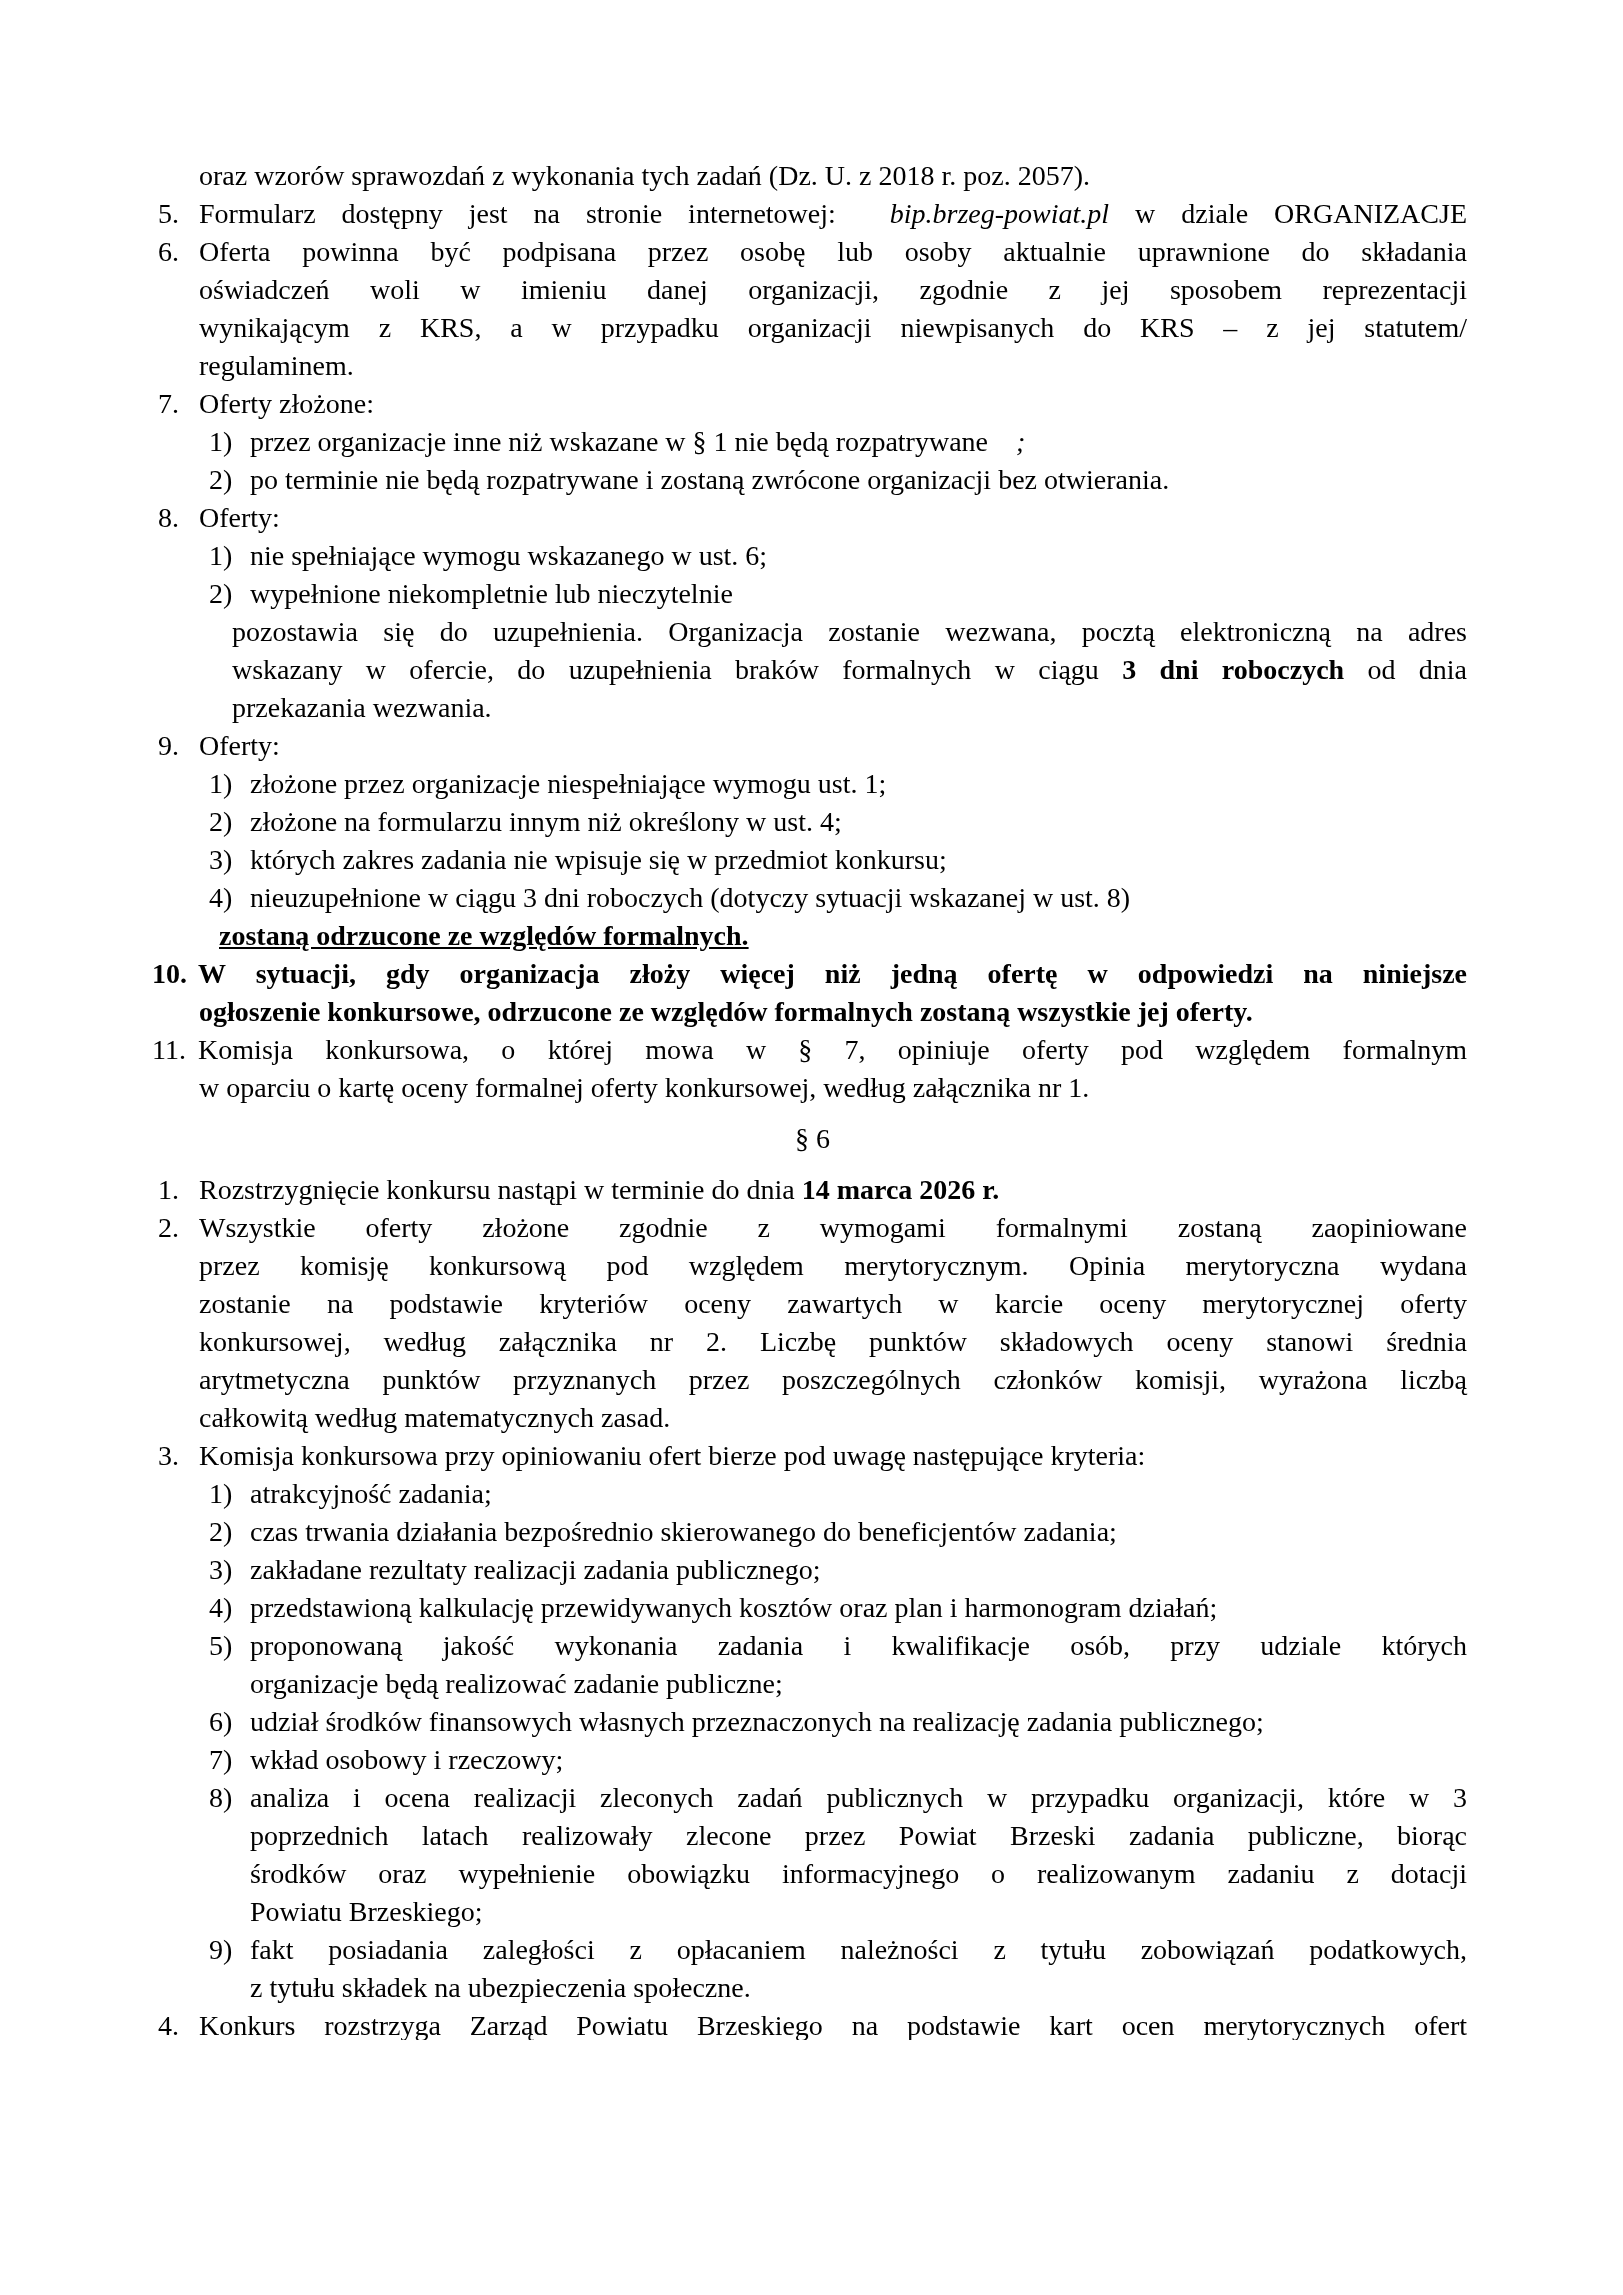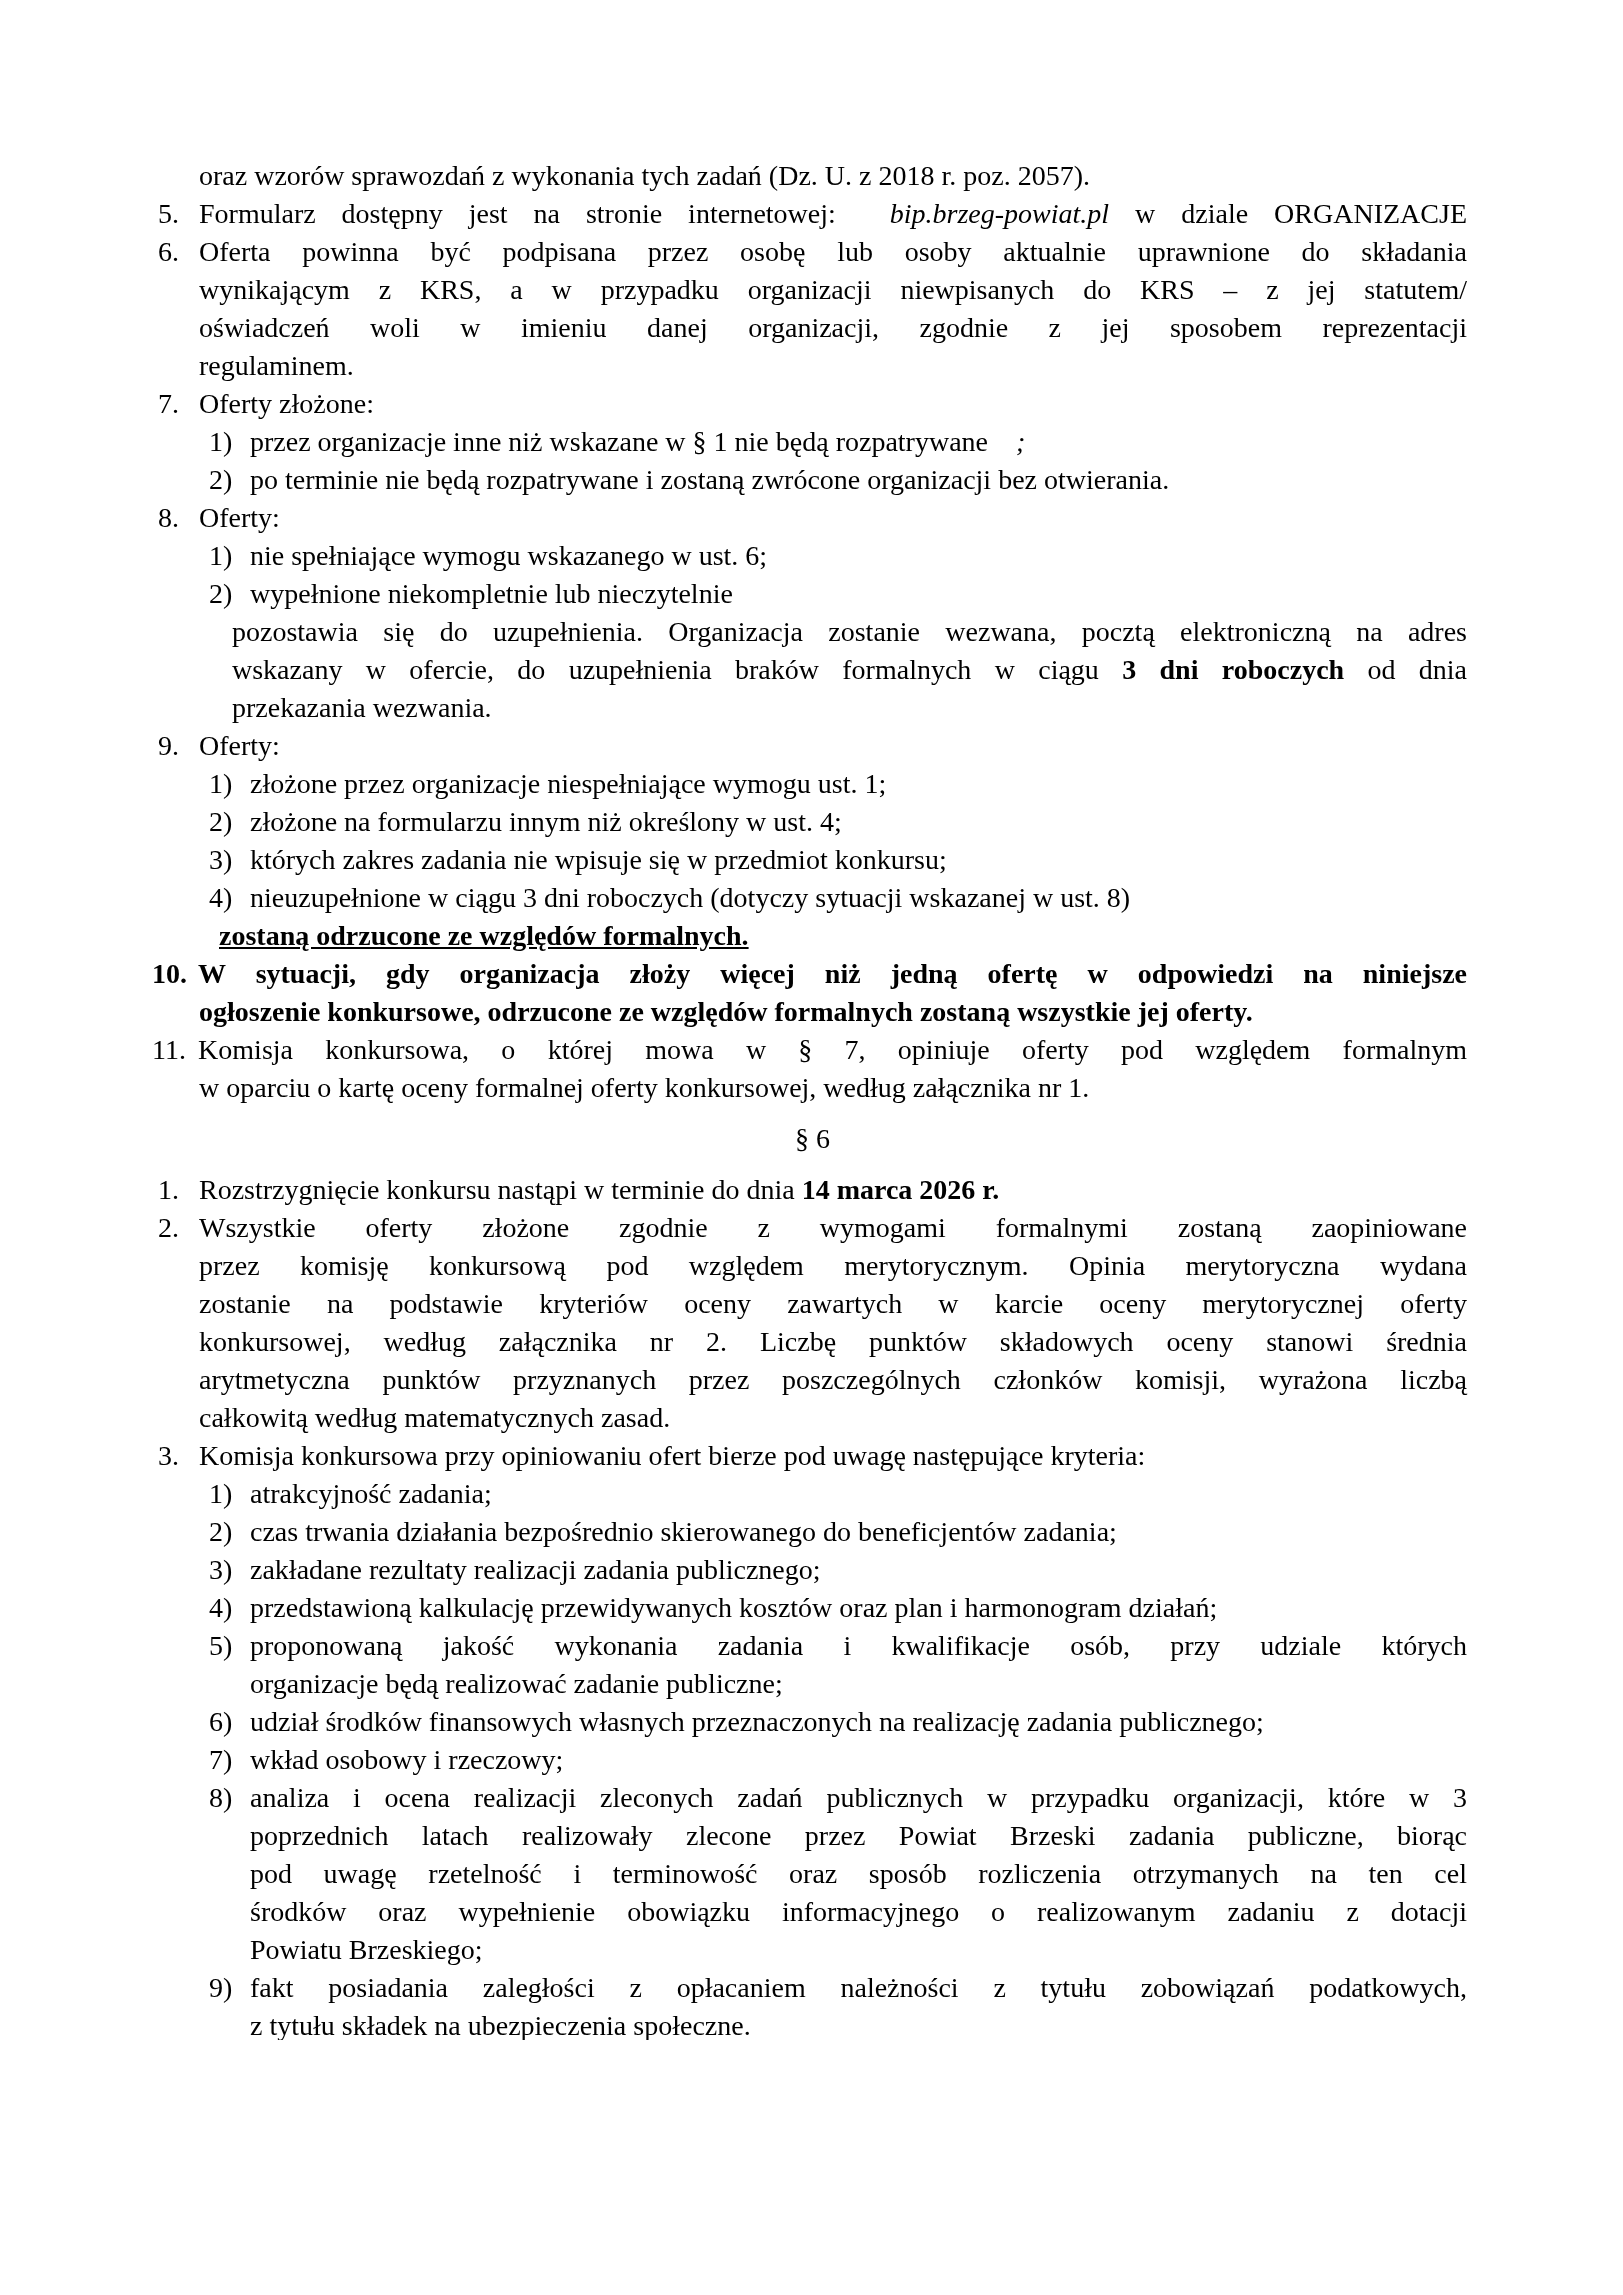--- a/index.html
+++ b/index.html
@@ -69,24 +69,24 @@
         </div>
         <div class="line st-item al-j">
           <span class="num">5.</span>
           <div class="txt"><span>Formularz dostępny jest na stronie internetowej: </span><span class="i">bip.brzeg-powiat.pl</span><span> w dziale ORGANIZACJE</span></div>
         </div>
         <div class="line st-item al-j">
           <span class="num">6.</span>
           <div class="txt"><span>Oferta powinna być podpisana przez osobę lub osoby aktualnie uprawnione do składania</span></div>
         </div>
         <div class="line st-contMain al-j">
+          <div class="txt"><span>oświadczeń woli w imieniu danej organizacji, zgodnie z jej sposobem reprezentacji</span></div>
+        </div>
+        <div class="line st-contMain al-j">
           <div class="txt"><span>wynikającym z KRS, a w przypadku organizacji niewpisanych do&nbsp;KRS – z jej statutem/</span></div>
-        </div>
-        <div class="line st-contMain al-j">
-          <div class="txt"><span>oświadczeń woli w imieniu danej organizacji, zgodnie z jej sposobem reprezentacji</span></div>
         </div>
         <div class="line st-contMain al-l">
           <div class="txt"><span>regulaminem.</span></div>
         </div>
         <div class="line st-item al-l">
           <span class="num">7.</span>
           <div class="txt"><span>Oferty złożone:</span></div>
         </div>
         <div class="line st-sub al-l">
           <span class="num">1)</span>
@@ -214,23 +214,20 @@
         <div class="line st-sub al-l">
           <span class="num">7)</span>
           <div class="txt"><span>wkład osobowy i rzeczowy;</span></div>
         </div>
         <div class="line st-sub al-j">
           <span class="num">8)</span>
           <div class="txt"><span>analiza i ocena realizacji zleconych zadań publicznych w przypadku organizacji, które w 3</span></div>
         </div>
         <div class="line st-contSub al-j">
           <div class="txt"><span>poprzednich latach realizowały zlecone przez Powiat Brzeski zadania publiczne, biorąc</span></div>
-        </div>
-        <div class="line st-contSub al-j">
-          <div class="txt"><span>pod&nbsp;uwagę rzetelność i terminowość oraz sposób rozliczenia otrzymanych na ten cel</span></div>
         </div>
         <div class="line st-contSub al-j">
           <div class="txt"><span>środków oraz wypełnienie obowiązku informacyjnego o realizowanym zadaniu z dotacji</span></div>
         </div>
         <div class="line st-contSub al-l">
           <div class="txt"><span>Powiatu Brzeskiego;</span></div>
         </div>
         <div class="line st-sub al-j">
           <span class="num">9)</span>
           <div class="txt"><span>fakt posiadania zaległości z opłacaniem należności z tytułu zobowiązań podatkowych,</span></div>

